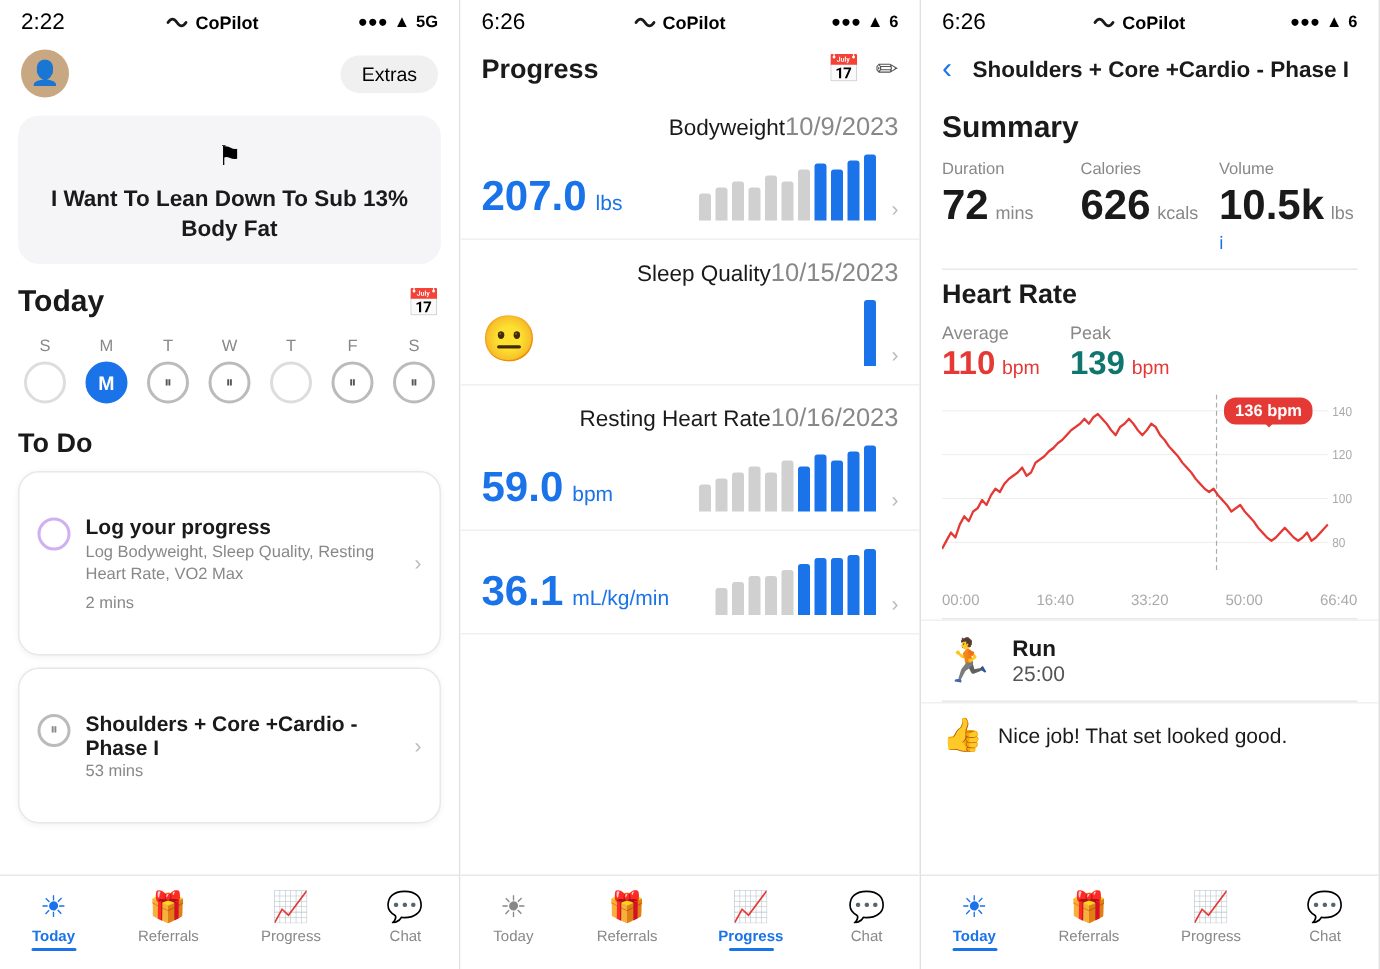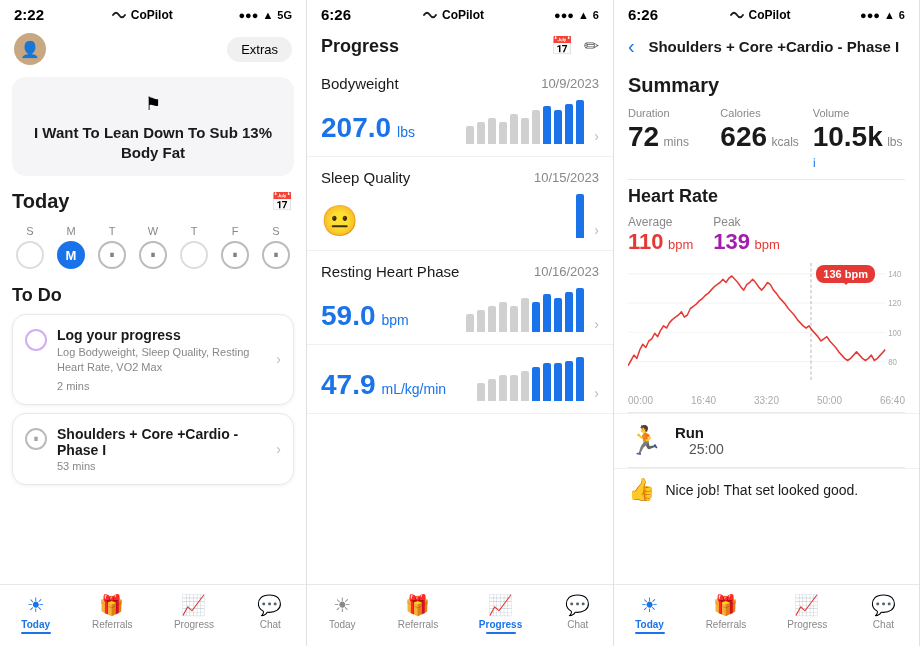--- a/index.html
+++ b/index.html
@@ -18,21 +18,21 @@
     
     .status-bar {
       display: flex;
       justify-content: space-between;
       align-items: center;
       padding: 6px 14px 4px;
       font-size: 13px;
       font-weight: 600;
       background: #fff;
     }
-    .status-bar .time { font-size: 15px; font-weight: 700; }
+    .status-bar .time { font-size: 15px; font-weight: 400; }
     .status-icons { display: flex; align-items: center; gap: 4px; font-size: 11px; }
     .copilot-logo { display: flex; align-items: center; gap: 3px; font-size: 12px; font-weight: 600; }
     .copilot-logo svg { width: 18px; height: 14px; }
 
     
     .panel1-header {
       display: flex;
       justify-content: space-between;
       align-items: center;
       padding: 6px 14px 8px;
@@ -84,21 +84,21 @@
     }
     .day-circle.active { background: #1a73e8; border-color: #1a73e8; color: #fff; font-weight: 700; font-size: 13px; }
     .day-circle.arrows { border-color: #bbb; color: #555; font-size: 10px; }
 
     .todo-section { padding: 8px 12px 0; }
     .todo-title { font-size: 18px; font-weight: 700; color: #1a1a1a; margin-bottom: 8px; }
     .todo-card {
       background: #fff;
       border: 1px solid #e8e8e8;
       border-radius: 14px;
-      padding: 12px 12px;
+      padding: 28px 12px;
       display: flex;
       align-items: center;
       justify-content: space-between;
       margin-bottom: 8px;
       box-shadow: 0 1px 4px rgba(0,0,0,0.06);
     }
     .todo-card-inner { display: flex; align-items: flex-start; gap: 10px; }
     .todo-dot {
       width: 22px; height: 22px;
       border-radius: 50%;
@@ -145,23 +145,23 @@
     }
     .panel2-title { font-size: 18px; font-weight: 600; color: #1a1a1a; }
     .header-icons { display: flex; gap: 10px; align-items: center; }
     .header-icon { font-size: 18px; color: #555; }
 
     .progress-item {
       padding: 12px 14px;
       border-bottom: 1px solid #f0f0f0;
       cursor: pointer;
     }
-    .progress-item-header { display: flex; justify-content: space-between; align-items: center; margin-bottom: 8px; gap: 31px; }
+    .progress-item-header { display: flex; justify-content: flex-end; align-items: center; margin-bottom: 8px; }
     .progress-item-name { font-size: 15px; font-weight: 500; color: #1a1a1a; }
-    .progress-item-date { font-size: 13px; color: #888; }
+    .progress-item-date { font-size: 17px; color: #888; }
     .progress-value-row { display: flex; align-items: flex-end; gap: 6px; }
     .progress-value { font-size: 28px; font-weight: 700; color: #1a73e8; }
     .progress-unit { font-size: 14px; color: #1a73e8; margin-bottom: 4px; }
     .progress-bars { display: flex; align-items: flex-end; gap: 3px; margin-left: auto; }
     .bar { width: 8px; border-radius: 2px 2px 0 0; }
     .bar.blue { background: #1a73e8; }
     .bar.gray { background: #d0d0d0; }
     .progress-chevron { font-size: 14px; color: #bbb; margin-left: 4px; }
 
     .emoji-mood { font-size: 30px; }
@@ -183,21 +183,21 @@
     .stat-label { font-size: 11px; color: #888; margin-bottom: 2px; }
     .stat-value { font-size: 28px; font-weight: 700; color: #1a1a1a; }
     .stat-unit { font-size: 12px; color: #888; }
     .stat-info { font-size: 12px; color: #1a73e8; }
 
     .heart-rate-section { padding: 6px 14px 0; }
     .hr-title { font-size: 18px; font-weight: 700; color: #1a1a1a; margin-bottom: 8px; }
     .hr-stats { display: flex; gap: 20px; margin-bottom: 8px; }
     .hr-stat-label { font-size: 12px; color: #888; }
     .hr-avg { font-size: 22px; font-weight: 700; color: #e53935; }
-    .hr-peak { font-size: 22px; font-weight: 700; color: #a21caf; }
+    .hr-peak { font-size: 22px; font-weight: 700; color: #0f766e; }
     .hr-unit { font-size: 13px; color: #e53935; }
 
     .hr-chart-container { position: relative; width: 100%; height: 130px; }
     .hr-chart { width: 100%; height: 100%; }
     .hr-tooltip {
       position: absolute;
       top: 2px;
       right: 30px;
       background: #e53935;
       color: #fff;
@@ -220,21 +220,21 @@
     .run-section {
       display: flex;
       align-items: center;
       padding: 10px 14px;
       gap: 12px;
       border-top: 1px solid #f0f0f0;
     }
     .run-icon { font-size: 28px; }
     .run-info {}
     .run-name { font-size: 15px; font-weight: 600; color: #1a1a1a; }
-    .run-time { font-size: 14px; color: #555; margin-left: 14px; }
+    .run-time { font-size: 14px; color: #555; }
 
     .feedback-section {
       display: flex;
       align-items: center;
       padding: 8px 14px;
       gap: 10px;
       border-top: 1px solid #f0f0f0;
     }
     .feedback-emoji { font-size: 22px; }
     .feedback-text { font-size: 14px; color: #1a1a1a; }
@@ -419,21 +419,21 @@
       <span class="emoji-mood">😐</span>
       <div class="progress-bars" style="margin-left:auto;">
         <div class="bar blue" style="height:44px"></div>
       </div>
       <span class="progress-chevron">›</span>
     </div>
   </div>
 
   <div class="progress-item">
     <div class="progress-item-header">
-      <span class="progress-item-name">Resting Heart Phase</span>
+      <span class="progress-item-name">Resting Heart Rate</span>
       <span class="progress-item-date">10/16/2023</span>
     </div>
     <div class="progress-value-row">
       <span class="progress-value">59.0</span>
       <span class="progress-unit">bpm</span>
       <div class="progress-bars">
         <div class="bar gray" style="height:18px"></div>
         <div class="bar gray" style="height:22px"></div>
         <div class="bar gray" style="height:26px"></div>
         <div class="bar gray" style="height:30px"></div>
@@ -444,21 +444,21 @@
         <div class="bar blue" style="height:34px"></div>
         <div class="bar blue" style="height:40px"></div>
         <div class="bar blue" style="height:44px"></div>
       </div>
       <span class="progress-chevron">›</span>
     </div>
   </div>
 
   <div class="progress-item">
     <div class="progress-value-row">
-      <span class="progress-value">47.9</span>
+      <span class="progress-value">36.1</span>
       <span class="progress-unit">mL/kg/min</span>
       <div class="progress-bars">
         <div class="bar gray" style="height:18px"></div>
         <div class="bar gray" style="height:22px"></div>
         <div class="bar gray" style="height:26px"></div>
         <div class="bar gray" style="height:26px"></div>
         <div class="bar gray" style="height:30px"></div>
         <div class="bar blue" style="height:34px"></div>
         <div class="bar blue" style="height:38px"></div>
         <div class="bar blue" style="height:38px"></div>

